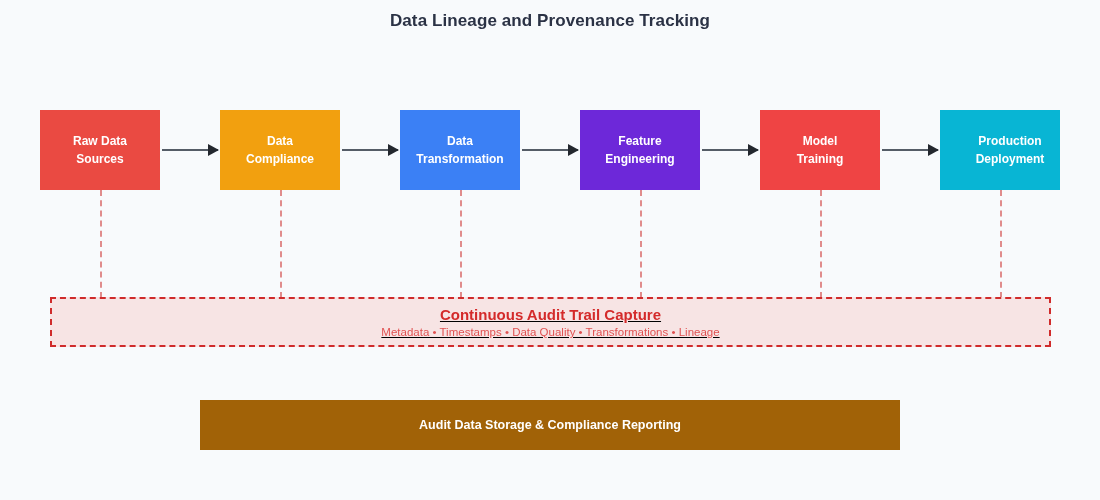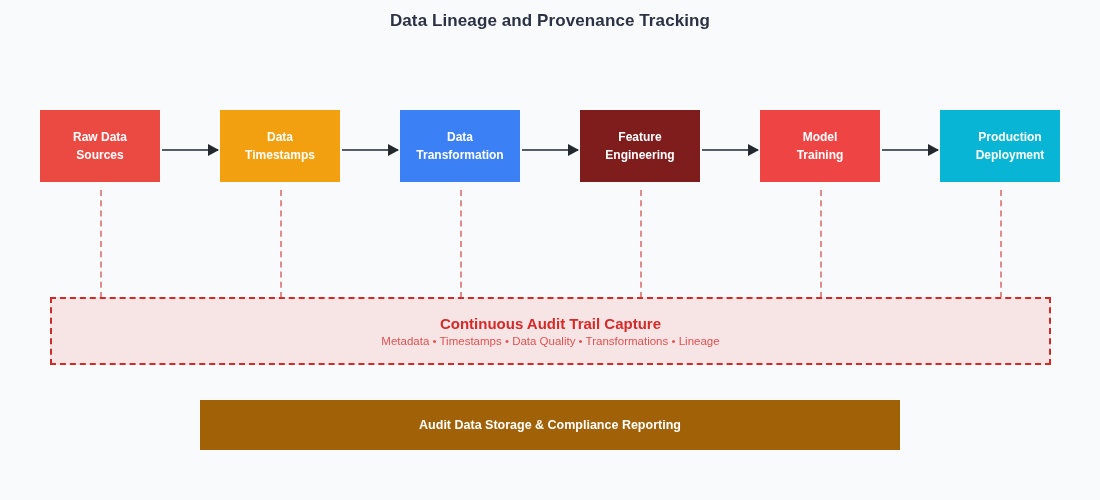--- a/index.html
+++ b/index.html
@@ -31,21 +31,21 @@
     font-weight: bold;
     color: #2b3245;
     letter-spacing: 0.1px;
   }
 
   
   .stage-box {
     position: absolute;
     top: 110px;
     width: 120px;
-    height: 72px;
+    height: 80px;
     display: flex;
     flex-direction: column;
     align-items: center;
     justify-content: center;
     color: #ffffff;
     font-size: 12px;
     font-weight: bold;
     line-height: 18px;
     text-align: center;
     box-sizing: border-box;
@@ -88,28 +88,29 @@
     height: 108px;
     border-left: 2px dashed #e08c8c;
   }
 
   
   .audit-band {
     position: absolute;
     left: 50px;
     top: 297px;
     width: 1001px;
-    height: 68px;
+    height: 50px;
     background: #f7e4e4;
     border: 2px dashed #d02b2b;
     box-sizing: border-box;
     display: flex;
     flex-direction: column;
     align-items: center;
     justify-content: center;
+    text-decoration: underline;
   }
   .audit-title {
     font-size: 15px;
     font-weight: bold;
     color: #d42a2a;
     margin-bottom: 3px;
   }
   .audit-subtitle {
     font-size: 11.5px;
     color: #e05252;
@@ -139,29 +140,29 @@
 
   <div class="diagram-title" style="color: rgb(43, 50, 69);">Data Lineage and Provenance Tracking</div>
 
   <div class="stage-box" style="left: 40px; background: rgb(234, 74, 66);">
     <span class="stage-line">Raw Data</span>
     <span class="stage-line">Sources</span>
   </div>
 
   <div class="stage-box" style="left: 220px; background: rgb(242, 160, 15);">
     <span class="stage-line">Data</span>
-    <span class="stage-line">Timestamps</span>
+    <span class="stage-line">Compliance</span>
   </div>
 
   <div class="stage-box" style="left: 400px; background: rgb(59, 128, 245);">
     <span class="stage-line">Data</span>
     <span class="stage-line">Transformation</span>
   </div>
 
-  <div class="stage-box" style="left: 580px; background: #7f1d1d;">
+  <div class="stage-box" style="left: 580px; background: #6d28d9;">
     <span class="stage-line">Feature</span>
     <span class="stage-line">Engineering</span>
   </div>
 
   <div class="stage-box" style="left: 760px; background: #ef4444;">
     <span class="stage-line">Model</span>
     <span class="stage-line">Training</span>
   </div>
 
   <div class="stage-box" style="left: 940px; background: rgb(8, 181, 212); padding-left: 20px;">

